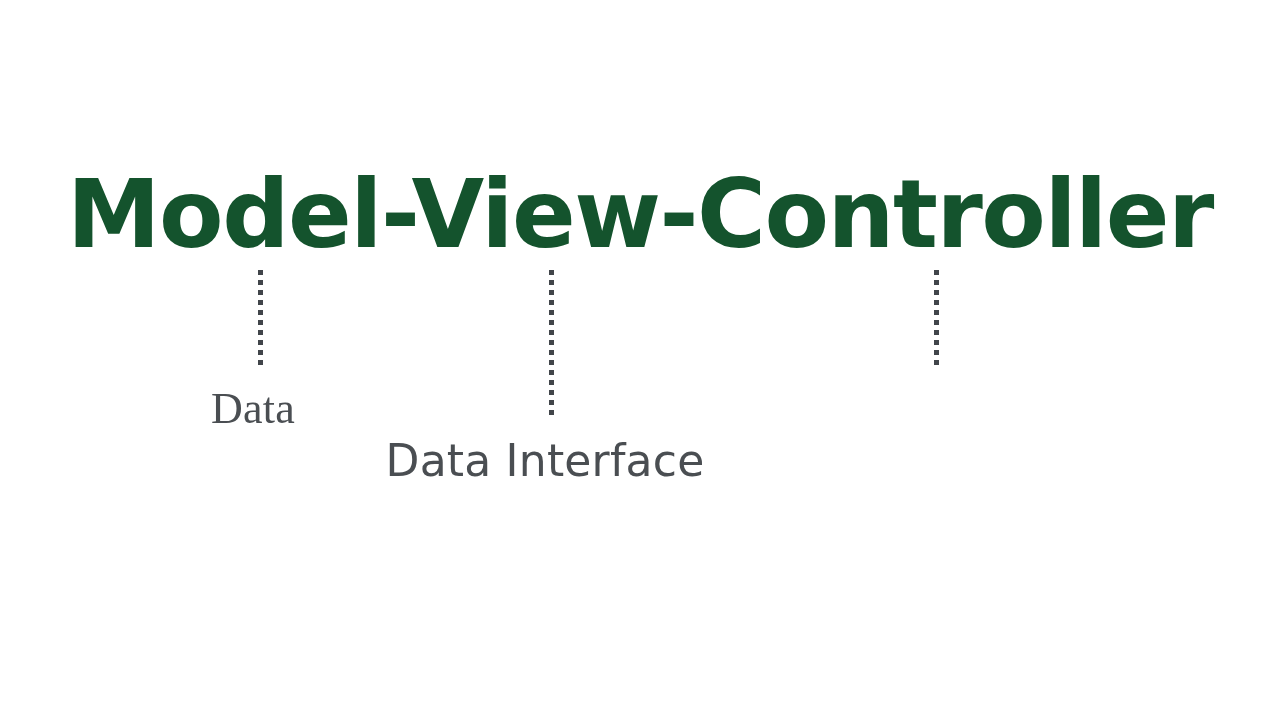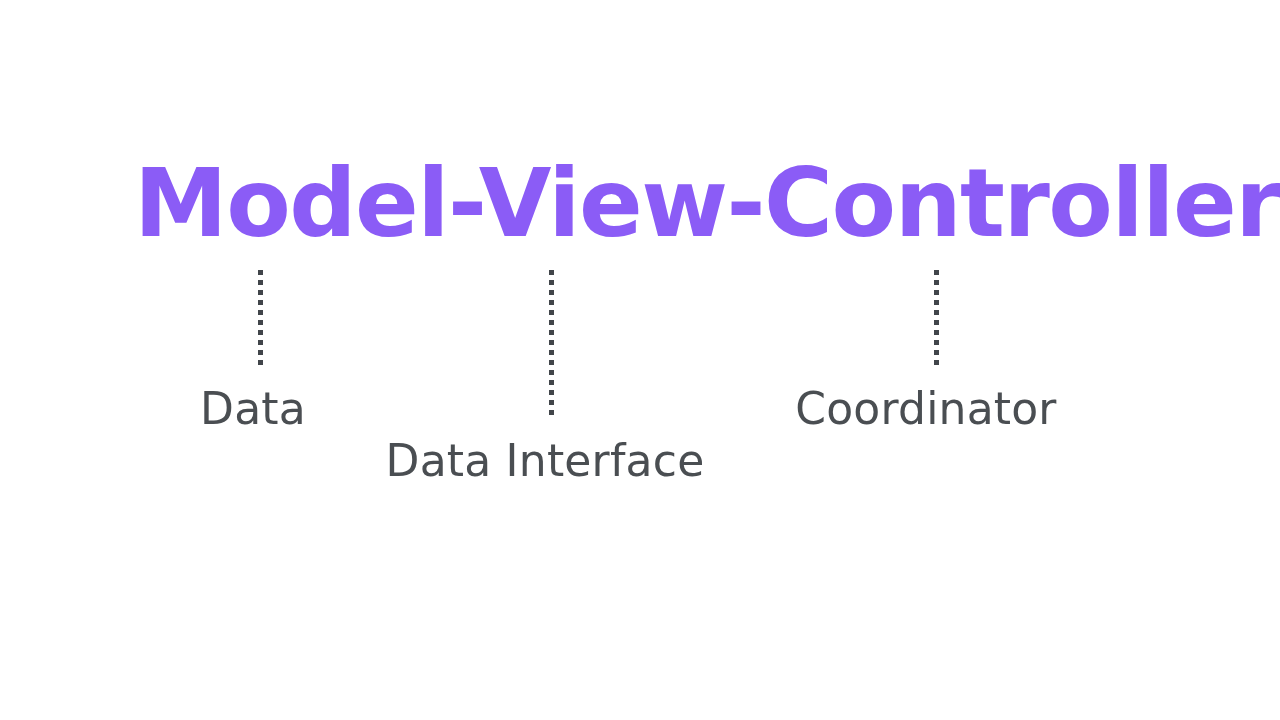--- a/index.html
+++ b/index.html
@@ -18,29 +18,29 @@
     position: relative;
     width: 1280px;
     height: 720px;
     background: #ffffff;
   }
 
   
   .title {
     position: absolute;
     left: 0;
-    top: 157px;
+    top: 168px;
     width: 1280px;
-    text-align: right;
+    text-align: center;
     font-family: "DejaVu Sans", "Liberation Sans", sans-serif;
     font-weight: 700;
     font-size: 94px;
     line-height: 1.0;
     letter-spacing: -1.5px;
-    color: #8b5cf6;
+    color: #14532d;
     white-space: nowrap;
   }
 
   
   .leader {
     position: absolute;
     width: 5px;
     background-image: linear-gradient(
       to bottom,
       #41454a 0px,
@@ -61,32 +61,31 @@
     font-family: "DejaVu Sans", "Liberation Sans", sans-serif;
     font-weight: 400;
     font-size: 44px;
     line-height: 1.0;
     letter-spacing: 0.2px;
     color: #4a4e52;
     white-space: nowrap;
     text-align: center;
     transform: translateX(-50%);
   }
-  .label-data        { left: 253px; top: 387px; }
+  .label-data        { left: 253px; top: 387px; font-family: Liberation Serif, serif; }
   .label-ui          { left: 545px; top: 439px; }
   .label-coordinator { left: 926px; top: 387px; }
 </style>
 </head>
 <body>
 
 <div class="slide">
 
   <div class="title">Model-View-Controller</div>
 
   <div class="leader leader-model"></div>
   <div class="leader leader-view"></div>
   <div class="leader leader-controller"></div>
 
   <div class="label label-data">Data</div>
   <div class="label label-ui">Data Interface</div>
-  <div class="label label-coordinator">Coordinator</div>
 
 </div>
 
 </body></html>

